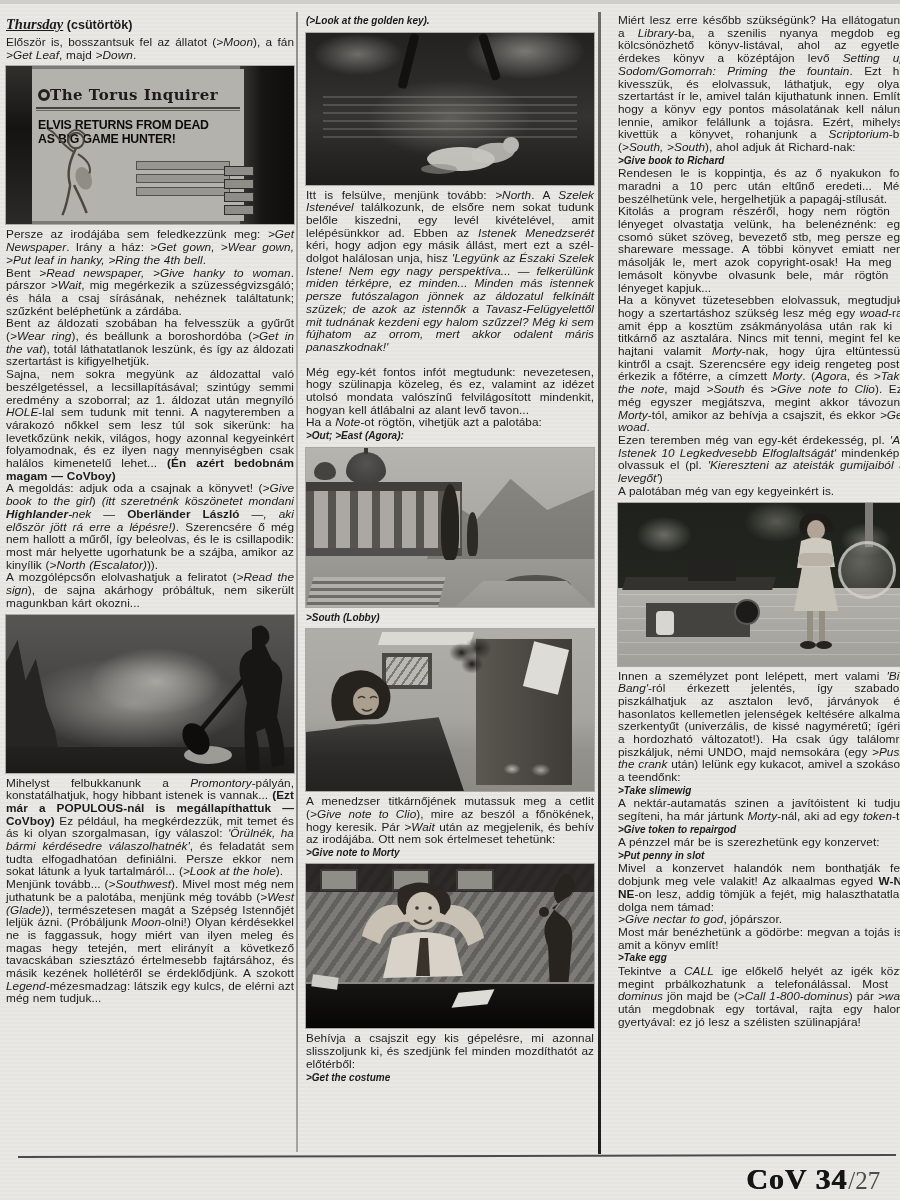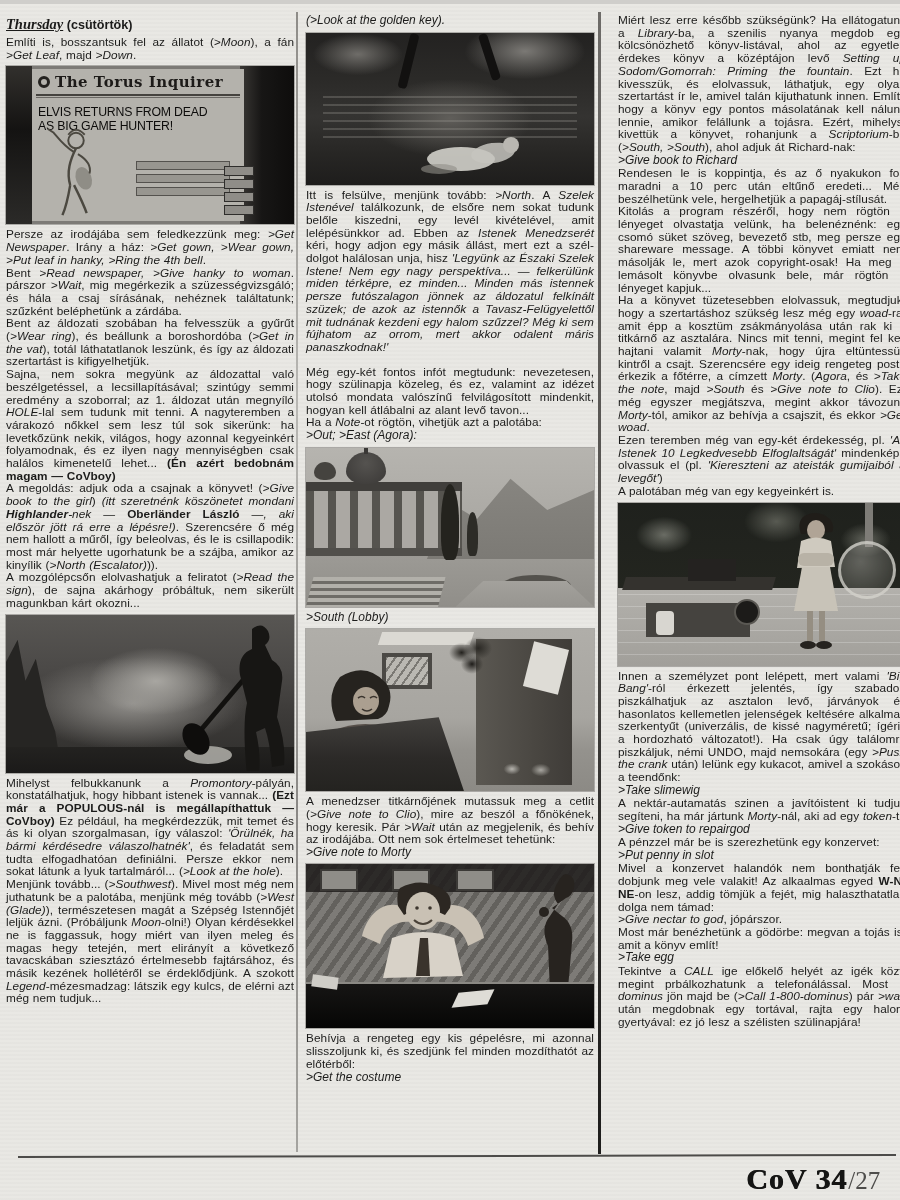--- a/index.html
+++ b/index.html
@@ -2,21 +2,21 @@
 <html><head>
 <meta charset="utf-8">
 <style>
   html,body{margin:0;padding:0;background:#cfcecb;}
   .page{position:relative;width:900px;height:1200px;margin:4px auto;overflow:hidden;
     background:#e9e8e4;
     background-image:repeating-linear-gradient(0deg,rgba(0,0,0,0.015) 0 2px,rgba(255,255,255,0.012) 2px 4px);
     font-family:"Liberation Sans",sans-serif;color:#1b1b1a;}
   .col{position:absolute;top:10px;width:288px;}
   .para{font-size:11.8px;line-height:12.7px;text-align:justify;word-spacing:0.4px;letter-spacing:0.05px;}
-  .cmd{font-size:12px;line-height:13.5px;font-style:italic;}
+  .cmd{font-size:10px;line-height:13.5px;font-style:italic;font-weight:bold;}
   .gap{height:12px;}
   .heading{font-size:13px;margin:2px 0 3px;}
   .ts{font-family:"Liberation Serif",serif;font-weight:bold;font-style:italic;text-decoration:underline;font-size:14.5px;}
   .tb{font-weight:bold;font-size:12.6px;}
   .it{font-style:italic;}
   .bd{font-weight:bold;}
   .bdit{font-weight:bold;font-style:italic;}
   .col-rule{position:absolute;top:8px;}
   .col-rule-1{left:296px;width:2px;height:1140px;background:linear-gradient(180deg,#8e8c88 0%,#b9b8b4 35%,#8a8885 70%,#a5a4a0 100%);}
   .col-rule-2{left:598px;width:3px;height:1142px;background:linear-gradient(180deg,#6d6b68 0%,#54524f 45%,#2c2b29 75%,#1e1d1c 100%);}
@@ -26,26 +26,26 @@
   .pageno{font-family:"Liberation Serif",serif;font-size:25px;color:#4e4d4b;margin-left:1px;}
 
   
   .shot{position:relative;margin:5px 0 4px;overflow:hidden;box-shadow:0 0 0 1px rgba(60,58,55,0.35);}
 
   
   .np{height:158px;background:#7d7b77;}
   .np-strip-l{position:absolute;left:0;top:0;bottom:0;width:26px;background:linear-gradient(180deg,#32302d,#141312 40%,#2b2a28);}
   .np-strip-r{position:absolute;right:0;top:0;bottom:0;width:54px;background:linear-gradient(90deg,#3a3835,#171615 40%,#0e0d0c);}
   .np-page{position:absolute;left:26px;right:50px;top:3px;bottom:3px;background:#b4b2ac;}
-  .np-mast{display:flex;align-items:center;gap:5px;padding:4px 6px 1px;}
+  .np-mast{display:flex;align-items:center;padding:17px 6px 1px;}
   .np-logo{width:12px;height:12px;border-radius:50%;border:3px solid #24221f;box-sizing:border-box;flex:none;}
   .np-mast-text{font-family:"DejaVu Serif",serif;font-weight:bold;font-size:15px;color:#1d1b19;letter-spacing:0.5px;white-space:nowrap;}
   .np-rule{height:2px;background:#45433f;margin:2px 4px 0;}
   .np-rule2{height:1px;background:#6b6965;margin:1px 4px 4px;}
-  .np-headline{font-size:12.3px;font-weight:normal;line-height:13.5px;color:#0d0c0b;padding:4px 6px 0;letter-spacing:-0.2px;}
+  .np-headline{font-size:12.3px;font-weight:bold;line-height:13.5px;color:#0d0c0b;padding:4px 6px 0;letter-spacing:-0.2px;}
   .np-sketch{position:absolute;left:8px;top:58px;width:72px;height:92px;}
   .np-bars{position:absolute;left:104px;top:92px;right:14px;}
   .np-bar{height:7px;background:#989690;border:1px solid #54524e;margin-bottom:4px;}
   .np-buttons{position:absolute;right:40px;bottom:6px;width:30px;}
   .np-btn{height:8px;background:#8f8d88;border:1px solid #2e2d2b;margin-bottom:3px;}
 
   
   .imp{height:158px;background:
     radial-gradient(95px 48px at 52% 42%,#a8a6a1 0%,rgba(168,166,161,0) 70%),
     radial-gradient(150px 62px at 44% 56%,#908e8a 0%,rgba(144,142,138,0) 75%),
@@ -141,21 +141,21 @@
 </style>
 </head>
 <body>
 
 <div class="page">
   <div class="col-rule col-rule-1"></div>
   <div class="col-rule col-rule-2"></div>
 
   <div class="col" style="left:6px">
       <div class="heading"><span class="ts">Thursday</span><span class="tb"> (csütörtök)</span></div>
-      <div class="para"><span>Említi is, bosszantsuk fel az állatot (</span><span class="it">&gt;Moon</span><span>), a fán </span><span class="it">&gt;Get Leaf</span><span>, majd </span><span class="it">&gt;Down</span><span>.</span></div>
+      <div class="para"><span>Először is, bosszantsuk fel az állatot (</span><span class="it">&gt;Moon</span><span>), a fán </span><span class="it">&gt;Get Leaf</span><span>, majd </span><span class="it">&gt;Down</span><span>.</span></div>
       <div class="shot np">
       <div class="np-strip-l"></div>
       <div class="np-strip-r"></div>
       <div class="np-page">
         <div class="np-mast">
           <span class="np-logo"></span>
           <span class="np-mast-text">The Torus Inquirer</span>
         </div>
         <div class="np-rule"></div>
         <div class="np-rule2"></div>
@@ -275,21 +275,21 @@
         <polygon points="88,60 96,60 98,98 84,98" fill="#3a332c"></polygon>
       </svg>
       <svg class="imo-statue" viewBox="0 0 56 150">
         <path d="M30,6 q10,2 8,14 q-2,8 -8,10 l-14,10 10,8 q12,8 10,26 l-4,46 q10,6 8,14 l-28,4 q-6,-10 2,-16 l-2,-44 q-8,-18 2,-30 l8,-12 q-8,-10 0,-22 q4,-8 8,-8 z" fill="#27231f"></path>
         <circle cx="8" cy="44" r="5" fill="#27231f"></circle>
       </svg>
       <div class="imo-desk"></div>
       <div class="imo-paper1"></div>
       <div class="imo-paper2"></div>
     </div>
-      <div class="para"><span>Behívja a rengeteg egy kis gépelésre, mi azonnal slisszoljunk ki, és szedjünk fel minden mozdíthatót az előtérből:</span></div>
+      <div class="para"><span>Behívja a csajszit egy kis gépelésre, mi azonnal slisszoljunk ki, és szedjünk fel minden mozdíthatót az előtérből:</span></div>
       <div class="cmd">&gt;Get the costume</div>
     </div>
   <div class="col" style="left:618px">
       <div class="para"><span>Miért lesz erre később szükségünk? Ha ellátogatunk a </span><span class="it">Library</span><span>-ba, a szenilis nyanya megdob egy kölcsönözhető könyv-listával, ahol az egyetlen érdekes könyv a középtájon levő </span><span class="it">Setting up Sodom/Gomorrah: Priming the fountain</span><span>. Ezt ha kivesszük, és elolvassuk, láthatjuk, egy olyan szertartást ír le, amivel talán kijuthatunk innen. Említi, hogy a könyv egy pontos másolatának kell nálunk lennie, amikor felállunk a tojásra. Ezért, mihelyst kivettük a könyvet, rohanjunk a </span><span class="it">Scriptorium</span><span>-ba (</span><span class="it">&gt;South, &gt;South</span><span>), ahol adjuk át Richard-nak:</span></div>
       <div class="cmd">&gt;Give book to Richard</div>
       <div class="para"><span>Rendesen le is koppintja, és az ő nyakukon fog maradni a 10 perc után eltűnő eredeti... Még beszélhetünk vele, hergelhetjük a papagáj-stílusát.</span></div>
       <div class="para"><span>Kitolás a program részéről, hogy nem rögtön a lényeget olvastatja velünk, ha belenéznénk: egy csomó süket szöveg, bevezető stb, meg persze egy shareware message. A többi könyvet emiatt nem másolják le, mert azok copyright-osak! Ha meg a lemásolt könyvbe olvasunk bele, már rögtön a lényeget kapjuk...</span></div>
       <div class="para"><span>Ha a könyvet tüzetesebben elolvassuk, megtudjuk, hogy a szertartáshoz szükség lesz még egy </span><span class="it">woad</span><span>-ra, amit épp a kosztüm zsákmányolása után rak ki a titkárnő az asztalára. Nincs mit tenni, megint fel kell hajtani valamit </span><span class="it">Morty</span><span>-nak, hogy újra eltüntessük kintről a csajt. Szerencsére egy ideig rengeteg posta érkezik a főtérre, a címzett </span><span class="it">Morty</span><span>. (</span><span class="it">Agora</span><span>, és </span><span class="it">&gt;Take the note</span><span>, majd </span><span class="it">&gt;South</span><span> és </span><span class="it">&gt;Give note to Clio</span><span>). Ezt még egyszer megjátszva, megint akkor távozunk </span><span class="it">Morty</span><span>-tól, amikor az behívja a csajszit, és ekkor </span><span class="it">&gt;Get woad</span><span>.</span></div>
       <div class="para"><span>Ezen teremben még van egy-két érdekesség, pl. </span><span class="it">'Az Istenek 10 Legkedvesebb Elfoglaltságát'</span><span> mindenképp olvassuk el (pl. </span><span class="it">'Kiereszteni az ateisták gumijaiból a levegőt'</span><span>)</span></div>
       <div class="para"><span>A palotában még van egy kegyeinkért is.</span></div>

